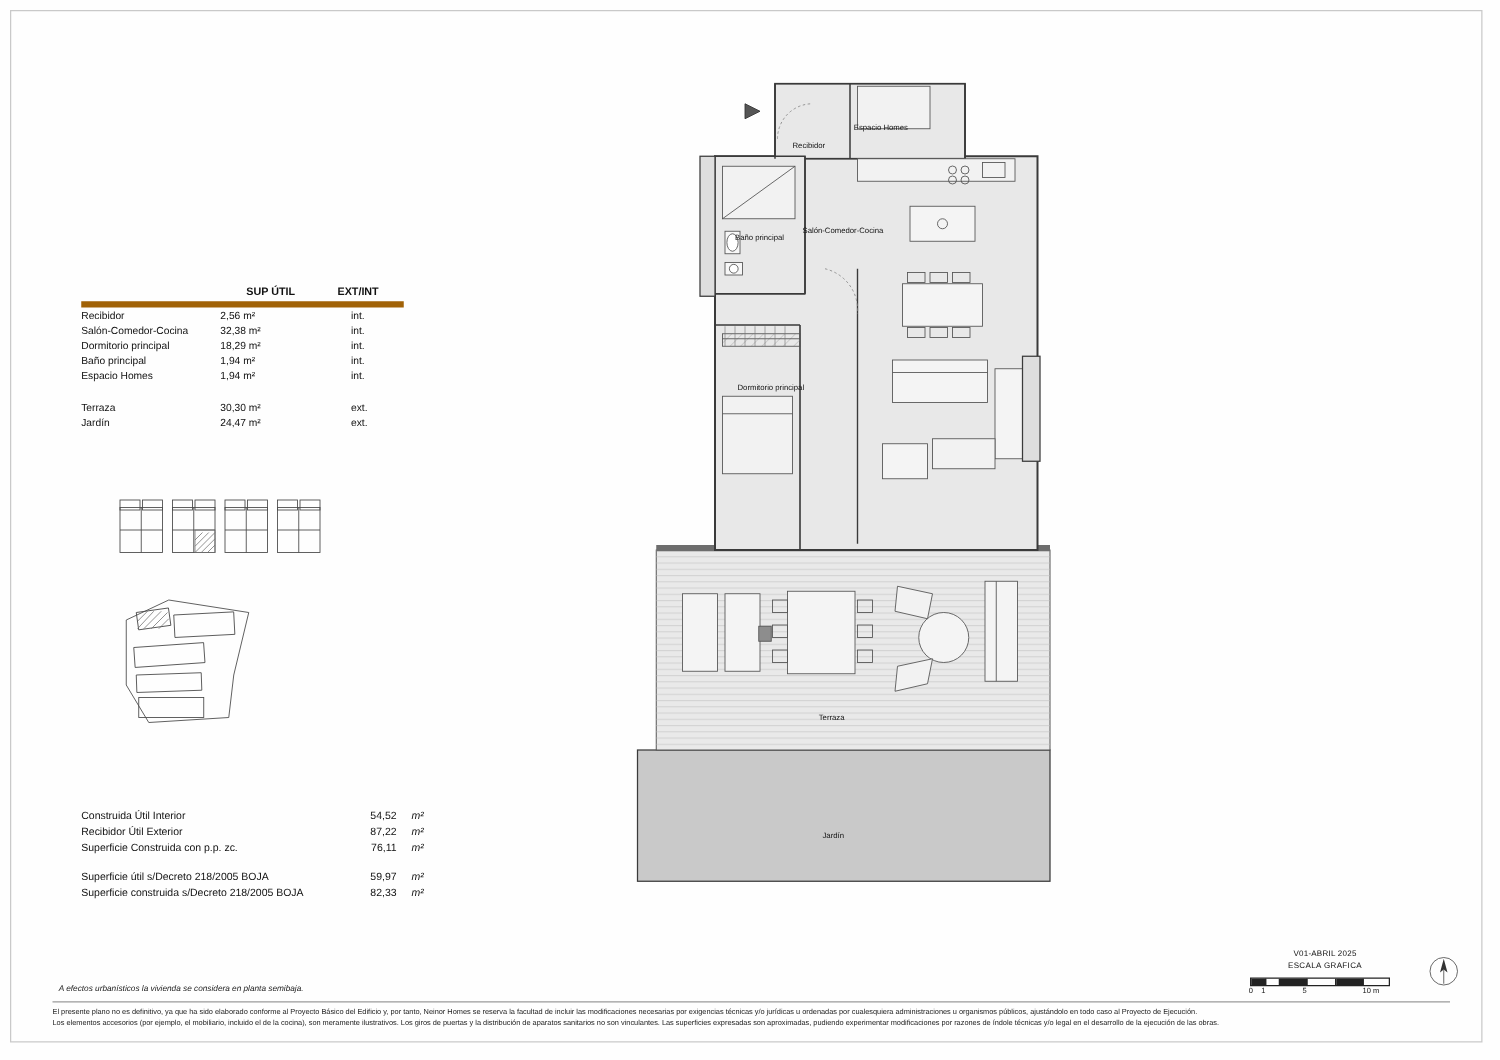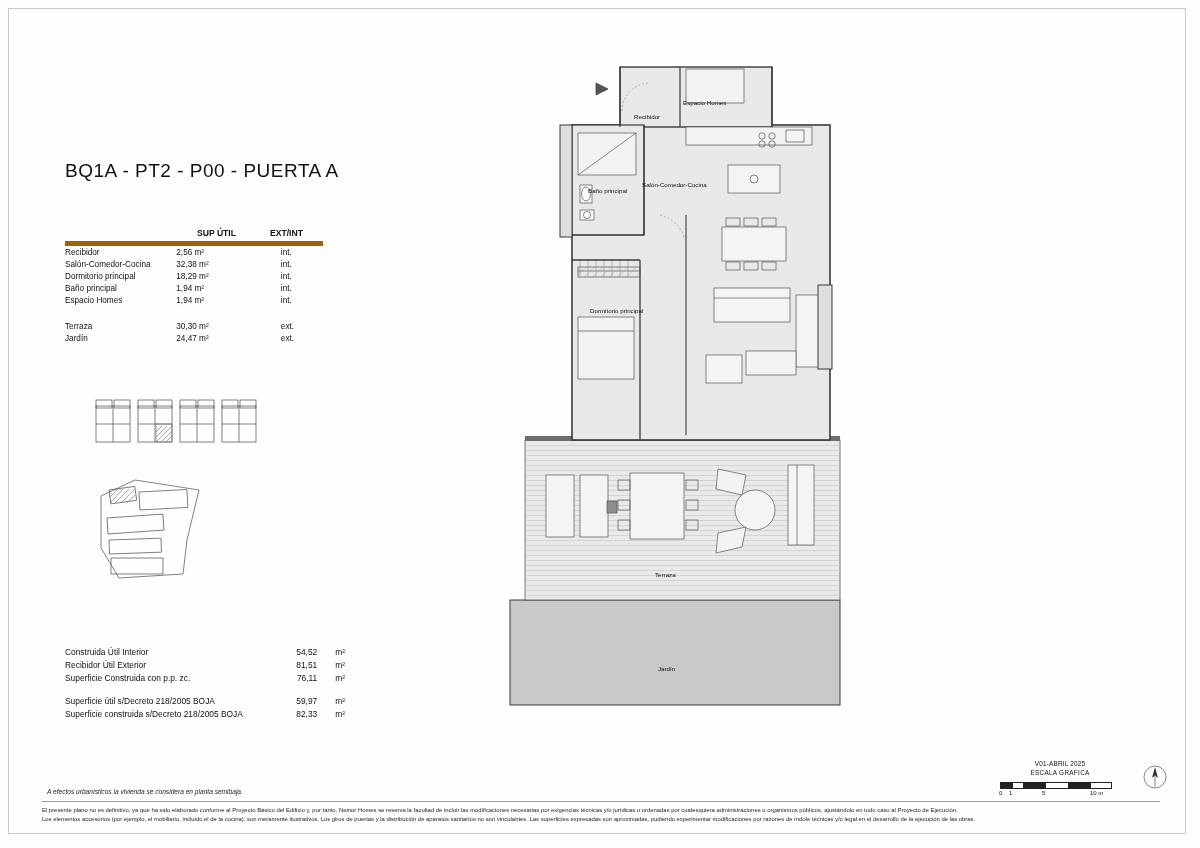--- a/index.html
+++ b/index.html
@@ -46,21 +46,21 @@
   
   .keyplan{position:absolute;left:88px;top:392px;width:180px;height:70px;}
   .keyplan2{position:absolute;left:95px;top:478px;width:130px;height:110px;}
   
   .summary{
     position:absolute;left:65px;top:646px;width:280px;font-size:8.4px;color:#111;
   }
   .summary .row{display:flex;padding:1.4px 0;}
   .summary .row .s1{width:215px;}
   .summary .row .s2{width:40px;text-align:right;}
-  .summary .row .s3{width:22px;text-align:right;padding-left:6px;}
+  .summary .row .s3{width:22px;text-align:center;padding-left:6px;font-style:italic;}
   .summary .gap{height:10px;}
   
   .note-italic{
     position:absolute;left:47px;top:788px;font-size:6.6px;font-style:italic;color:#222;
   }
   .legal{
     position:absolute;left:42px;top:806px;width:1120px;font-size:5.9px;color:#1c1c1c;line-height:1.55;
   }
   .hr-bottom{position:absolute;left:42px;top:801px;width:1118px;height:1px;background:#9a9a9a;}
   
@@ -78,21 +78,20 @@
   .plan{position:absolute;left:500px;top:55px;width:400px;height:670px;}
   .rm-label{position:absolute;font-size:6.2px;color:#111;white-space:nowrap;}
   svg{display:block;}
 </style>
 </head>
 <body>
 
 <div class="sheet">
   <div class="sheet-border"></div>
 
-  <div class="title">BQ1A - PT2 - P00 -  PUERTA A</div>
 
   <div class="room-table">
     <div class="hdr">
       <div class="c1"></div>
       <div class="c2">SUP ÚTIL</div>
       <div class="c3">EXT/INT</div>
     </div>
 
     <div class="row">
       <div class="c1">Recibidor</div>
@@ -194,21 +193,21 @@
   </div>
 
   <div class="summary">
     <div class="row">
       <div class="s1">Construida Útil Interior</div>
       <div class="s2">54,52</div>
       <div class="s3">m²</div>
     </div>
     <div class="row">
       <div class="s1">Recibidor Útil Exterior</div>
-      <div class="s2">81,51</div>
+      <div class="s2">87,22</div>
       <div class="s3">m²</div>
     </div>
     <div class="row">
       <div class="s1">Superficie Construida con p.p. zc.</div>
       <div class="s2">76,11</div>
       <div class="s3">m²</div>
     </div>
     <div class="gap"></div>
     <div class="row">
       <div class="s1">Superficie útil s/Decreto 218/2005 BOJA</div>

